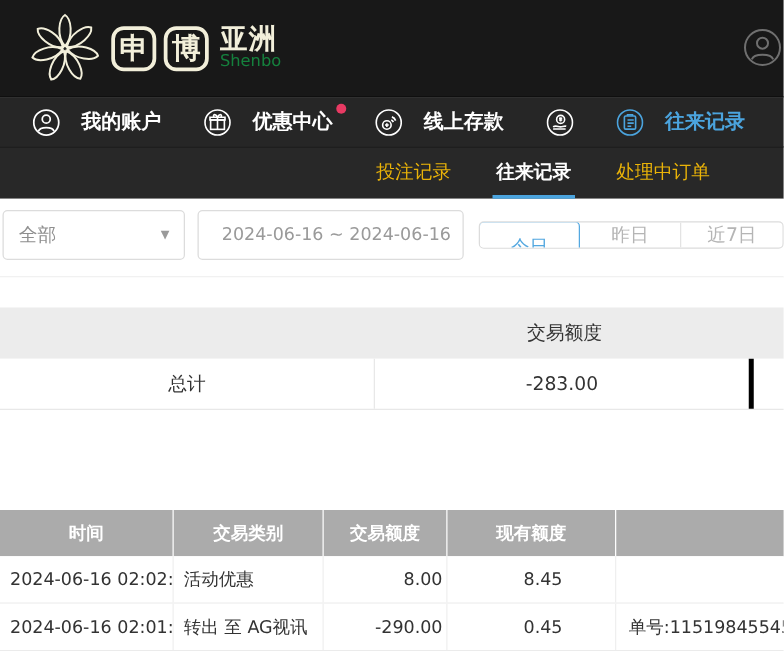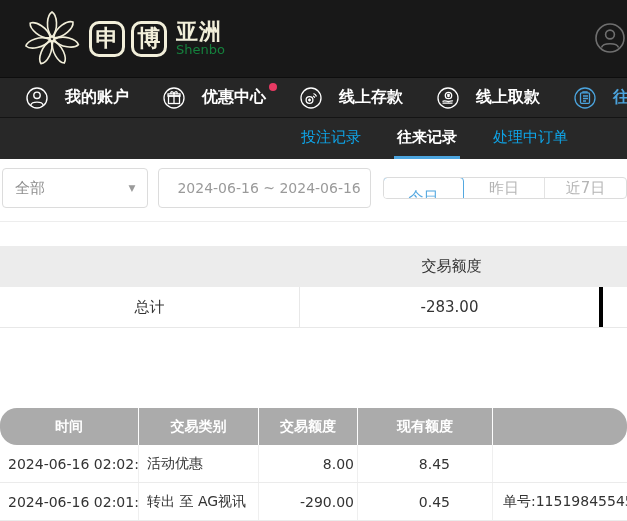--- a/index.html
+++ b/index.html
@@ -26,21 +26,21 @@
   .nav-item { display:flex; align-items:center; gap:17px; color:#fff; font-size:16px;
     font-weight:600; cursor:pointer; position:relative; white-space:nowrap; }
   .nav-item .ic { width:22px; height:22px; display:block; }
   .nav-item.active { color:#4ba4de; }
   .badge-dot { position:absolute; top:-4px; right:-11px; width:8px; height:8px;
     border-radius:50%; background:#e83a63; }
 
   
   .subtabs { height:42px; background:#282828; border-top:1px solid #141414;
     display:flex; justify-content:flex-end; align-items:stretch; padding-right:56px; gap:30px; }
-  .tab { color:#0ea5e9; font-size:15px; display:flex; align-items:center; cursor:pointer;
+  .tab { color:#eab308; font-size:15px; display:flex; align-items:center; cursor:pointer;
     border-bottom:3px solid transparent; padding:0 3px; }
   .tab.active { color:#ffffff; font-weight:700; border-bottom-color:#4ba4de; }
 
   
   .filters { height:63px; background:#fff; border-bottom:1px solid #ededed;
     display:flex; align-items:center; padding:0 0 4px 2px; }
   .select { width:153px; height:40px; border:1px solid #dcdcdc; border-radius:4px;
     display:flex; align-items:center; padding:12px 12px; color:#8f8f8f; font-size:15px;
     justify-content:space-between; cursor:pointer; }
   .caret { font-size:9px; color:#9a9a9a; }
@@ -63,21 +63,21 @@
   .sum-head .c1 { width:300px; }
   .sum-head .c2 { width:303px; text-align:center; color:#333; font-size:15px; }
   .sum-row { height:41px; background:#fff; display:flex; align-items:center;
     border-bottom:1px solid #e8e8e8; }
   .sum-row .c1 { width:300px; text-align:center; color:#333; font-size:15px;
     border-right:1px solid #e8e8e8; height:100%; display:flex; align-items:center; justify-content:center; }
   .sum-row .c2 { width:303px; text-align:right; color:#333; font-size:15px;
     border-right:4px solid #000000; height:100%; display:flex; align-items:center; justify-content:center; }
 
   
-  .dt-head { height:37px; background:#ababab; display:flex;border-radius:17px; }
+  .dt-head { height:37px; background:#ababab; display:flex; }
   .dt-head .hc { display:flex; align-items:center; justify-content:center; color:#fff;
     font-size:14px; font-weight:700; border-right:1px solid #fdfdfd; height:100%; }
   .dt-head .hc:last-child { border-right:none; }
   .dt-row { height:38px; display:flex; border-bottom:1px solid #ebebeb; background:#fff; }
   .dt-row .dc { display:flex; align-items:center; color:#333; font-size:14px;
     border-right:1px solid #efefef; height:100%; white-space:nowrap; overflow:hidden; }
   .dt-row .dc:last-child { border-right:none; }
   .w1{width:139px;} .w2{width:120px;} .w3{width:99px;} .w4{width:135px;} .w5{flex:1;}
   .al{padding-left:8px;} .ar{justify-content:flex-end;} 
   .pr1{padding-right:3px;} .pr2{padding-right:42px;} .pl2{padding-left:10px;}
@@ -156,21 +156,20 @@
     </div>
 
     <div class="nav-item">
       <svg class="ic" viewBox="0 0 22 22">
         <g stroke="#fff" stroke-width="1.3" fill="none">
           <circle cx="11" cy="11" r="10"></circle>
           <circle cx="11.5" cy="8.5" r="3.2"></circle>
           <path d="M11.5,6.8 v3.4 M10.2,9 h2.6 M10.2,7.6 h2.6 M5.5,14.5 c2,-1.5 4,0 6,0 c1.5,0 3,-1 4.5,-0.5 M5.5,16.2 h10"></path>
         </g>
       </svg>
-      <span>线上取款</span>
     </div>
 
     <div class="nav-item active">
       <svg class="ic" viewBox="0 0 22 22">
         <g stroke="#4ba4de" stroke-width="1.3" fill="none">
           <circle cx="11" cy="11" r="10"></circle>
           <rect x="6.5" y="5.8" width="9" height="10.5" rx="1"></rect>
           <path d="M9,5.8 v-1 h4 v1 M9,9 h5 M9,11.5 h5 M9,14 h3"></path>
         </g>
       </svg>

